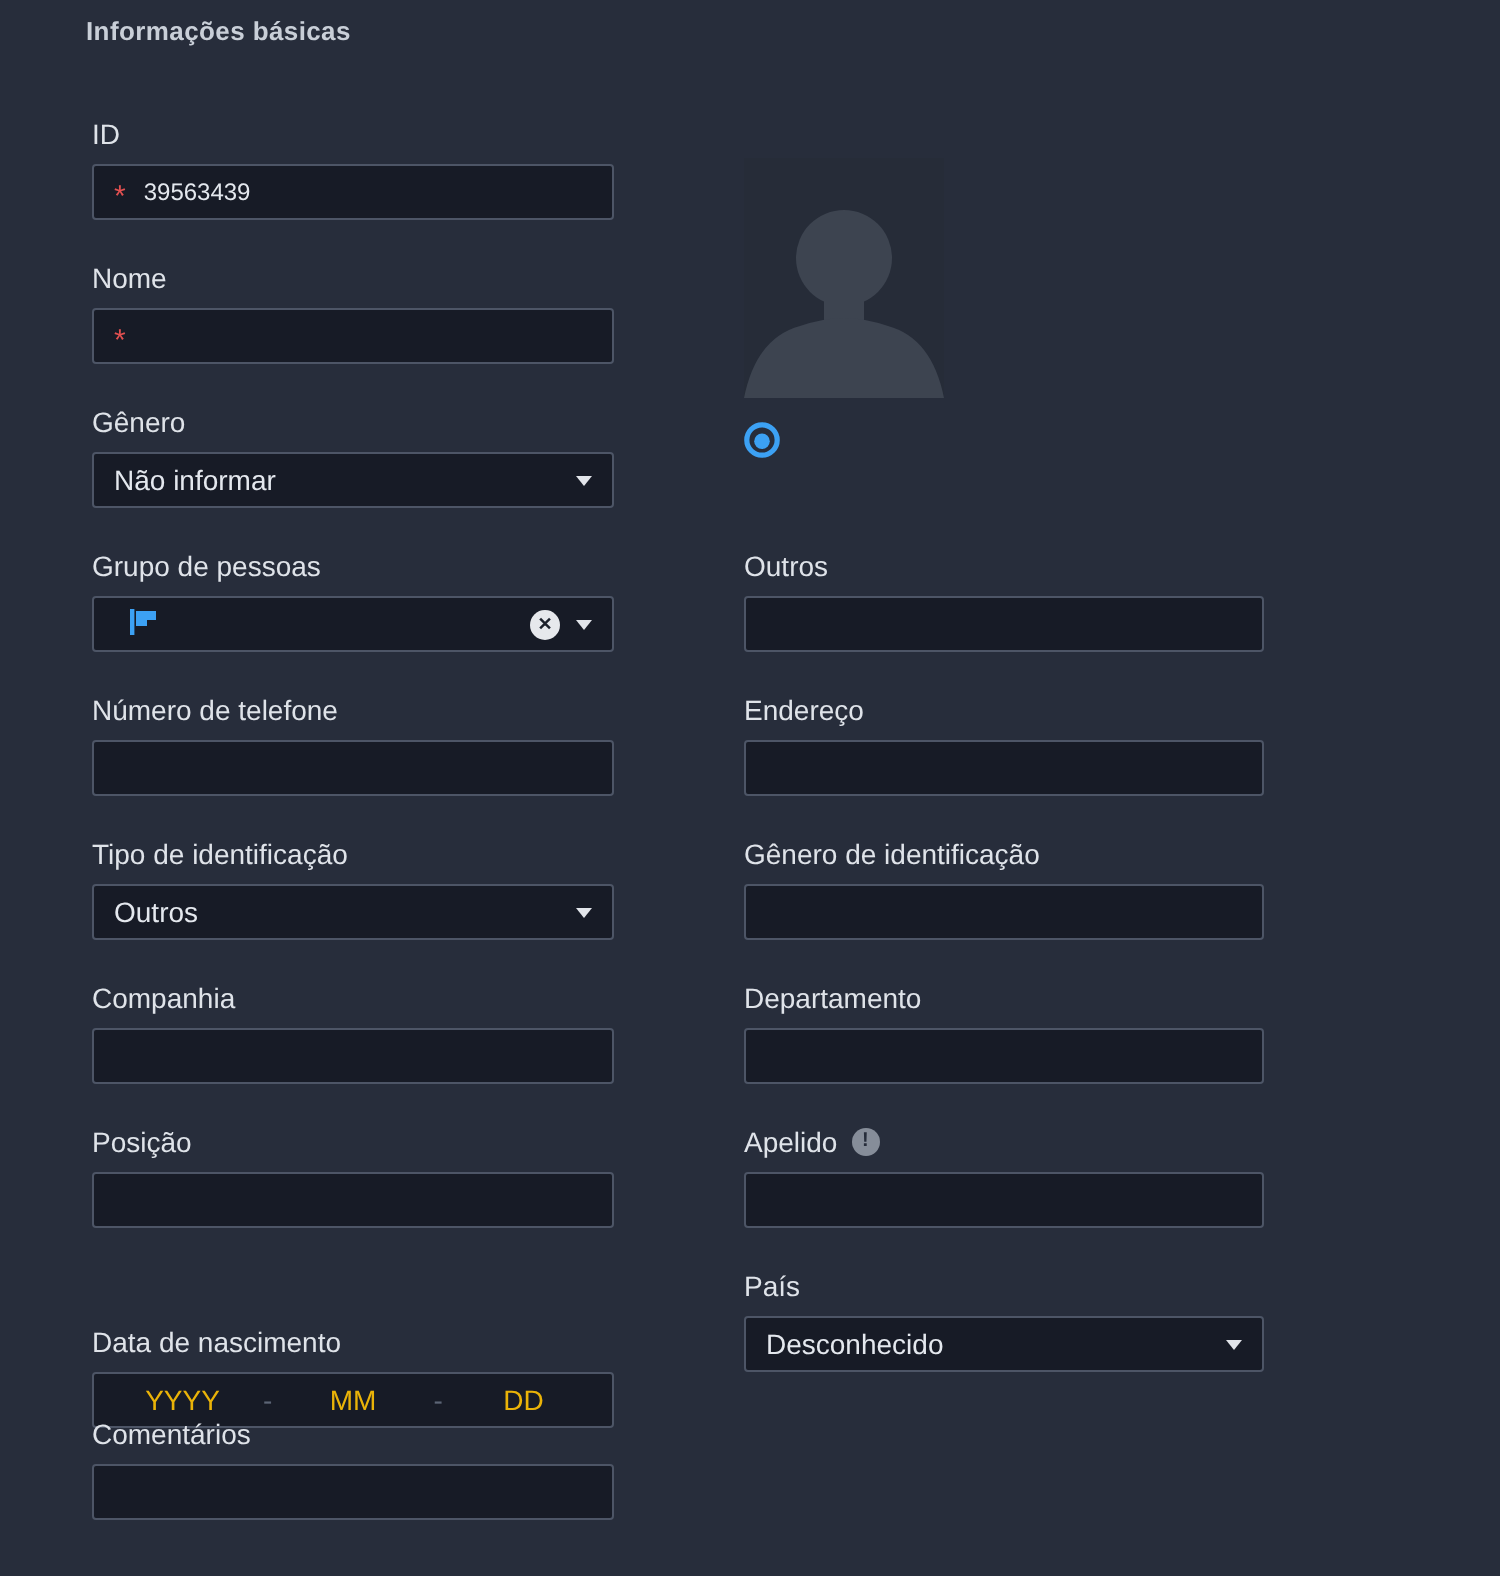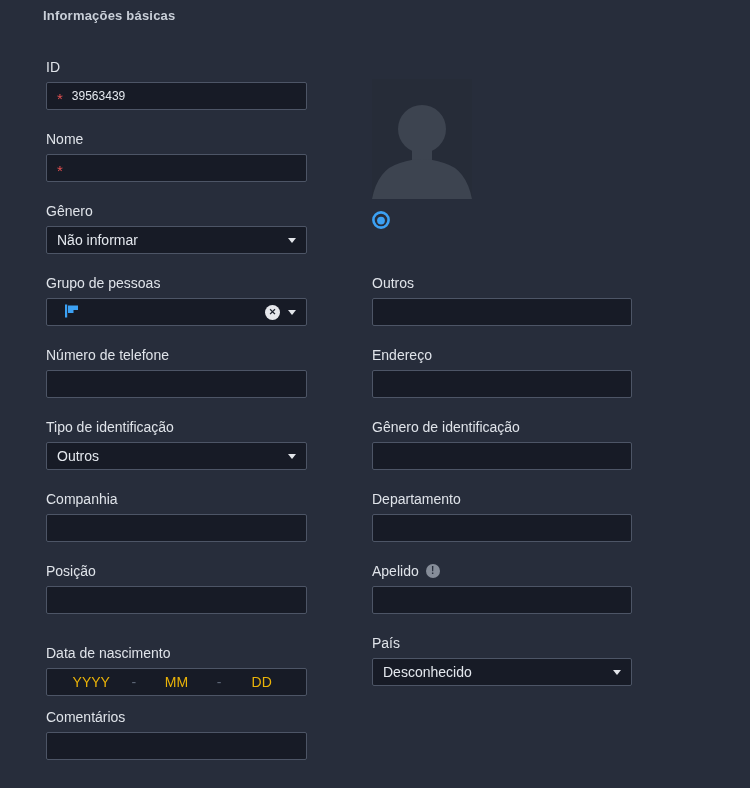--- a/index.html
+++ b/index.html
@@ -177,21 +177,21 @@
   <div class="field col-r" style="top:562px">
     <div class="field-label">
       <span>Apelido</span>
       <span class="info-icon">!</span>
     </div>
     <div class="input-box">
       <input class="inner-input" value="" style="">
     </div>
   </div>
 
-  <div class="field col-l" style="top:644px">
+  <div class="field col-l" style="top:662px">
     <div class="field-label">Data de nascimento</div>
     <div class="input-box date-box">
       <span class="date-part">YYYY</span>
       <span class="date-sep">-</span>
       <span class="date-part">MM</span>
       <span class="date-sep">-</span>
       <span class="date-part">DD</span>
     </div>
   </div>
 

